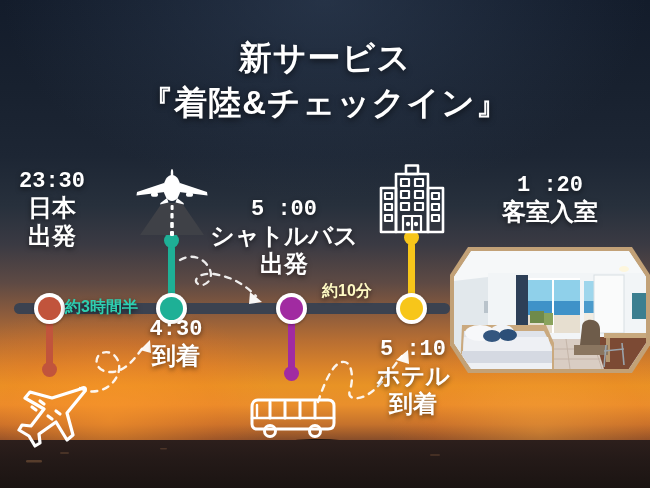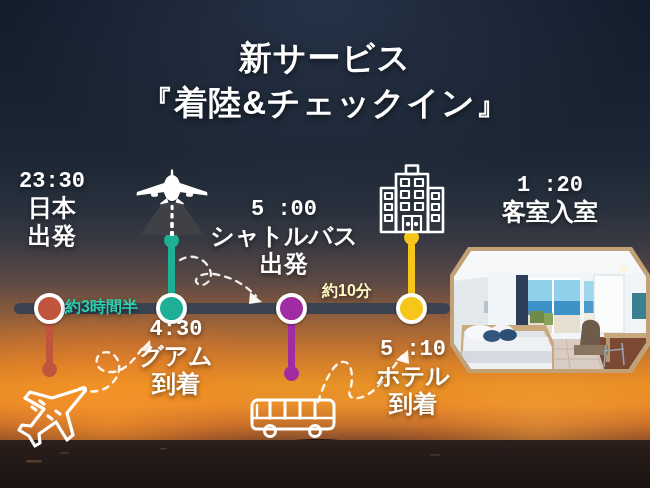--- a/index.html
+++ b/index.html
@@ -199,21 +199,20 @@
       <path d="M46 15 L73 24 L73.5 27.5 L45 24 Z"></path>
       <rect x="17" y="24.5" width="7" height="4.2" rx="1.8"></rect>
       <rect x="52" y="24.5" width="7" height="4.2" rx="1.8"></rect>
       <path d="M33 30 L26.5 35 L26 36.6 L34.5 34.5 Z"></path>
       <path d="M43 30 L49.5 35 L50 36.6 L41.5 34.5 Z"></path>
     </svg>
   </div>
 
   <div class="lbl center" style="left:126px; top:316px; width:100px;">
     <span class="t-time">4:30</span>
-    <span class="t-row">グアム</span>
     <span class="t-row">到着</span>
   </div>
 
   <svg class="icon" style="left:178px; top:252px; z-index:17;" width="118" height="62" viewBox="0 0 118 62" fill="none">
     <path d="M2 8 C16 0 28 8 32 18 C36 28 26 36 20 32 C14 28 22 20 36 22 C54 25 66 32 78 44" stroke="#ffffff" stroke-width="2.3" stroke-dasharray="6 6" stroke-linecap="round" opacity="0.9"></path>
     <path d="M72 40 L84 50 L71 52 Z" fill="#ffffff" opacity="0.95"></path>
   </svg>
 
   <div class="stem" style="--c:#a12ba1; left:288px; top:314px; height:58px;"></div>
   <div class="stem-dot" style="--c:#a12ba1; left:284px; top:366px;"></div>

